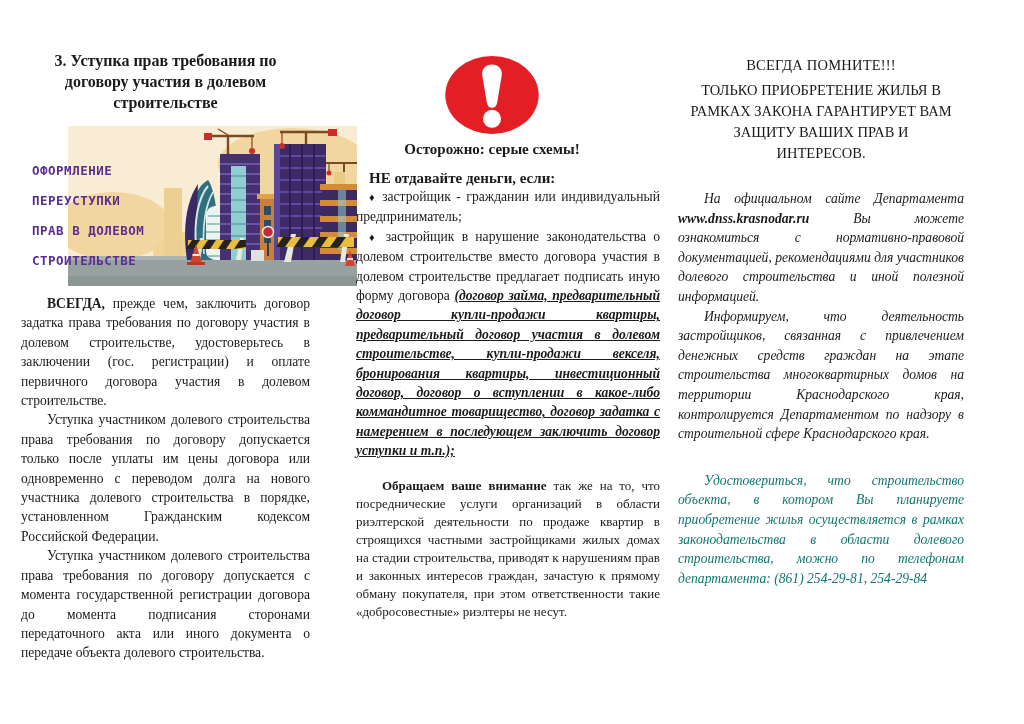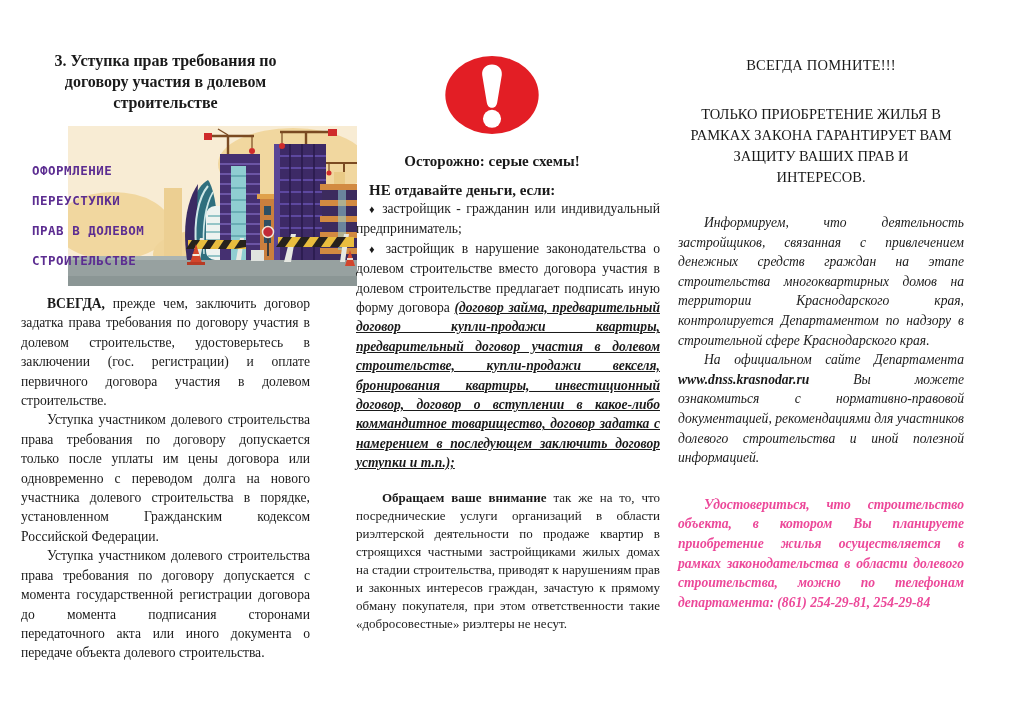--- a/index.html
+++ b/index.html
@@ -46,21 +46,21 @@
   .left-body{margin-top:8px;}
 
   
   .alert-icon-wrap{
     margin-top:55px;
     width:100%;
     display:flex;justify-content:center;
     transform:translateX(-16px);
   }
   .warning-title{
-    margin-top:18px;
+    margin-top:6px;
     font-size:15px;font-weight:bold;text-align:center;
     transform:translateX(-16px);
   }
   .list-title{
     margin-top:12px;
     font-size:15px;font-weight:bold;
     text-indent:13px;
   }
   .mid-item{
     font-size:13.6px;line-height:19.4px;
@@ -74,35 +74,35 @@
   }
   .seg-bold{font-weight:bold;}
   .seg-italic{font-style:italic;font-weight:600;text-decoration:underline;}
 
   
   .right-heading{
     margin-top:57px;
     font-size:14.5px;text-align:center;letter-spacing:0.2px;
   }
   .right-subheading{
-    margin:30px auto 0;
+    margin:6px auto 0;
     max-width:264px;
     font-size:14.5px;text-align:center;line-height:21px;
   }
   .right-par{
     font-size:13.6px;line-height:19.6px;
     text-align:justify;text-indent:26px;
     font-style:italic;margin:0;
   }
   .right-body{margin-top:25px;}
   .site-url{font-weight:bold;}
   .phone-note{
     margin-top:27px;
-    color:#ec4899;
-    font-weight:bold;
+    color:#0f766e;
+    font-weight:normal;
   }
 </style>
 </head>
 <body>
 
 <div class="col col-left">
   <div class="panel-title">3. Уступка прав требования по договору участия в долевом строительстве</div>
 
   <div class="illustration-wrap">
     <svg viewBox="0 0 289 160">
@@ -286,17 +286,17 @@
   <p class="mid-item"><span class="bullet">♦</span><span> застройщик в нарушение законодательства о долевом строительстве вместо договора участия в долевом строительстве предлагает подписать иную форму договора </span><span class="seg-italic">(договор займа, предварительный договор купли-продажи квартиры, предварительный договор участия в долевом строительстве, купли-продажи векселя, бронирования квартиры, инвестиционный договор, договор о вступлении в какое-либо коммандитное товарищество, договор задатка с намерением в последующем заключить договор уступки и т.п.);</span></p>
 
   <p class="mid-note"><span class="seg-bold">Обращаем ваше внимание</span><span> так же на то, что посреднические услуги организаций в области риэлтерской деятельности по продаже квартир в строящихся частными застройщиками жилых домах на стадии строительства, приводят к нарушениям прав и законных интересов граждан, зачастую к прямому обману покупателя, при этом ответственности такие «добросовестные» риэлтеры не несут.</span></p>
 </div>
 
 <div class="col col-right">
   <div class="right-heading">ВСЕГДА ПОМНИТЕ!!!</div>
   <div class="right-subheading">ТОЛЬКО ПРИОБРЕТЕНИЕ ЖИЛЬЯ В РАМКАХ ЗАКОНА ГАРАНТИРУЕТ ВАМ ЗАЩИТУ ВАШИХ ПРАВ И ИНТЕРЕСОВ.</div>
 
   <div class="right-body">
+    <p class="right-par"><span>На официальном сайте Департамента </span><span class="site-url">www.dnss.krasnodar.ru</span><span> Вы можете ознакомиться с нормативно-правовой документацией, рекомендациями для участников долевого строительства и иной полезной информацией.</span></p>
     <p class="right-par">Информируем, что деятельность застройщиков, связанная с привлечением денежных средств граждан на этапе строительства многоквартирных домов на территории Краснодарского края, контролируется Департаментом по надзору в строительной сфере Краснодарского края.</p>
-    <p class="right-par"><span>На официальном сайте Департамента </span><span class="site-url">www.dnss.krasnodar.ru</span><span> Вы можете ознакомиться с нормативно-правовой документацией, рекомендациями для участников долевого строительства и иной полезной информацией.</span></p>
     <p class="right-par phone-note">Удостовериться, что строительство объекта, в котором Вы планируете приобретение жилья осуществляется в рамках законодательства в области долевого строительства, можно по телефонам департамента: (861) 254-29-81, 254-29-84</p>
   </div>
 </div>
 
 </body></html>

